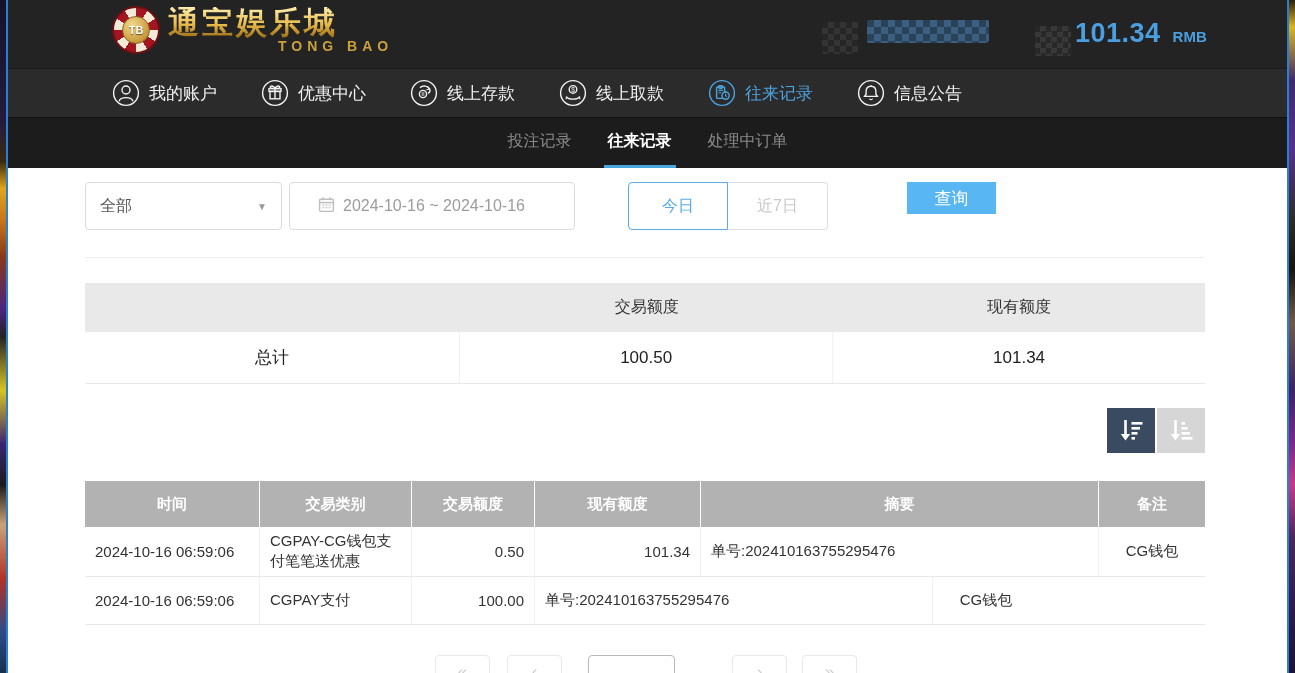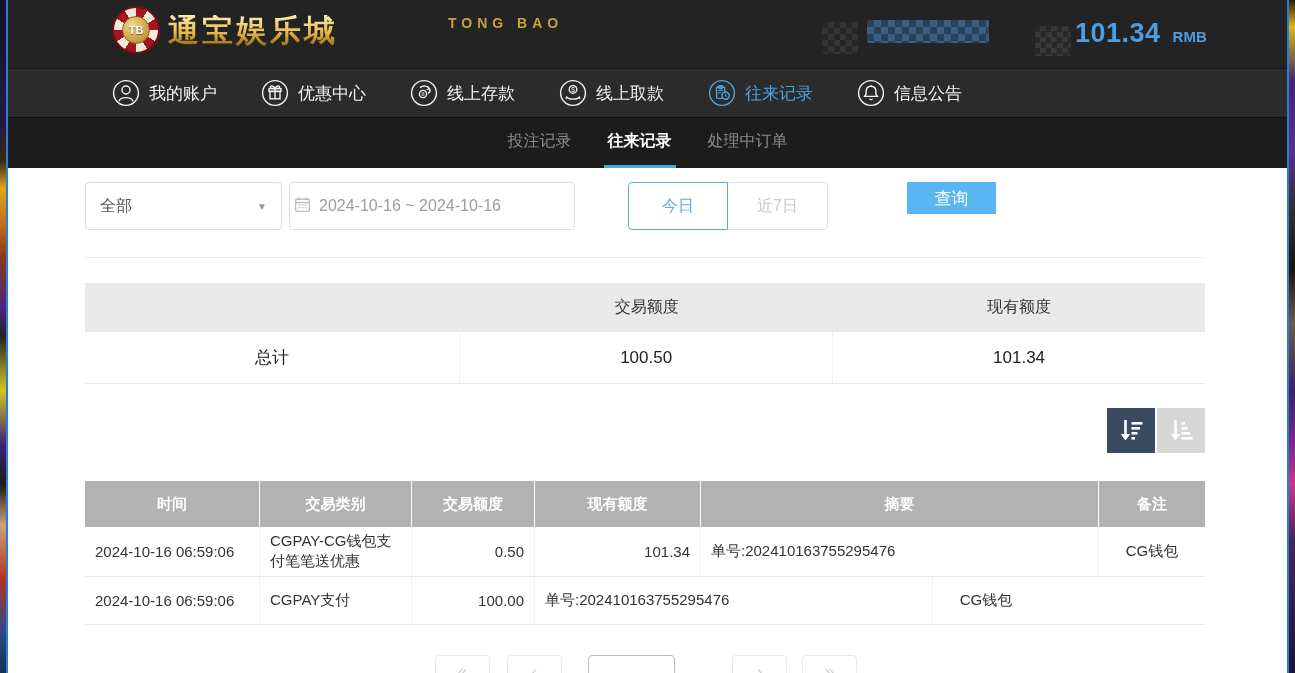--- a/index.html
+++ b/index.html
@@ -19,21 +19,21 @@
   
   .topbar { position:absolute; left:8px; top:0; width:1279px; height:68px; background:#232323; z-index:2; }
   .logo { position:absolute; left:104px; top:6px; display:flex; align-items:center; gap:8px; }
   .chip { width:48px; height:48px; border-radius:50%;
     background:repeating-conic-gradient(#a31621 0deg 30deg,#f3ead8 30deg 60deg);
     border:2px solid #6d1014; position:relative; }
   .chip-inner { position:absolute; left:50%; top:50%; transform:translate(-50%,-50%);
     width:28px; height:28px; border-radius:50%; background:radial-gradient(circle at 35% 30%,#f0d88a,#c99a3e 70%,#9a6f22);
     border:1px solid #8a631c; display:flex; align-items:center; justify-content:center;
     color:#fff; font-size:11px; font-weight:bold; text-shadow:0 1px 1px #6b4a10; }
-  .logo-text { display:flex; flex-direction:row; line-height:1; }
+  .logo-text { display:flex; flex-direction:column; line-height:1; }
   .logo-cn { font-size:31px; font-weight:bold; letter-spacing:3px;
     background:linear-gradient(180deg,#fdeeb0 0%,#e9bc4a 55%,#9a6b16 100%);
     -webkit-background-clip:text; background-clip:text; color:transparent; }
   .logo-en { font-size:14px; font-weight:bold; letter-spacing:5px; color:#caa23c; margin-top:1px; padding-left:110px; }
 
   .account { position:absolute; right:0; top:0; height:68px; width:480px; }
   .mosaic { position:absolute; filter:blur(0.6px); border-radius:2px; }
   .mosaic-avatar { left:15px; top:22px; width:36px; height:32px;
     background:repeating-conic-gradient(#343434 0% 25%,#262626 0% 50%) 0 0/12px 12px; }
   .mosaic-name { left:60px; top:20px; width:122px; height:23px;
@@ -58,21 +58,21 @@
     border-bottom:3px solid transparent; cursor:pointer; }
   .subtab.active { color:#fff; font-weight:bold; border-bottom-color:#4aa4de; }
 
   
   .filter-select { position:absolute; left:85px; top:182px; width:197px; height:48px;
     border:1px solid #dcdcdc; border-radius:4px; background:#fff; display:flex; align-items:center;
     padding:0 14px; font-size:16px; color:#555; cursor:pointer; }
   .filter-select .caret { margin-left:auto; font-size:10px; color:#999; }
   .filter-date { position:absolute; left:289px; top:182px; width:286px; height:48px;
     border:1px solid #dcdcdc; border-radius:4px; background:#fff; display:flex; align-items:center;
-    gap:8px; padding:0 4px; font-size:16px; color:#9c9c9c; cursor:pointer; white-space:nowrap; }
+    gap:8px; padding:0 28px; font-size:16px; color:#9c9c9c; cursor:pointer; white-space:nowrap; }
   .quick-group { position:absolute; left:584px; top:182px; width:300px; height:48px; display:flex;padding-left:44px; }
   .quick-btn { width:100px; height:48px; display:flex; align-items:center; justify-content:center;
     font-size:16px; color:#c9c9c9; background:#fff; border:1px solid #e0e0e0; border-left:none; cursor:pointer; }
   .quick-btn:first-child { border-left:1px solid #e0e0e0; border-radius:4px 0 0 4px; }
   .quick-btn:last-child { border-radius:0 4px 4px 0; }
   .quick-btn.active { border:1px solid #58ade4; color:#58ade4; }
   .search-btn { position:absolute; left:907px; top:182px; width:89px; height:32px; background:#58b6f3;
     border:none; border-radius:0; color:#fff; font-size:17px; display:flex; align-items:center;
     justify-content:center; cursor:pointer; font-family:inherit; }
   .filter-divider { position:absolute; left:85px; top:257px; width:1120px; height:1px; background:#ededed; }

